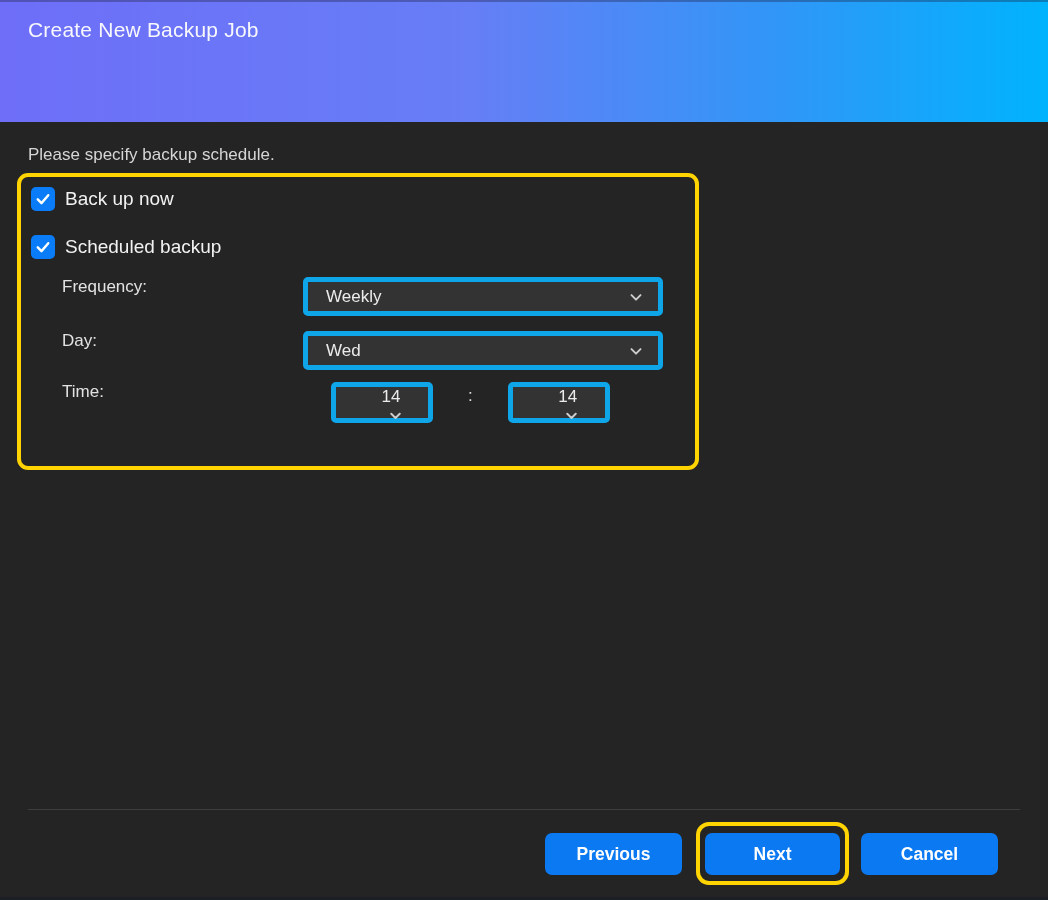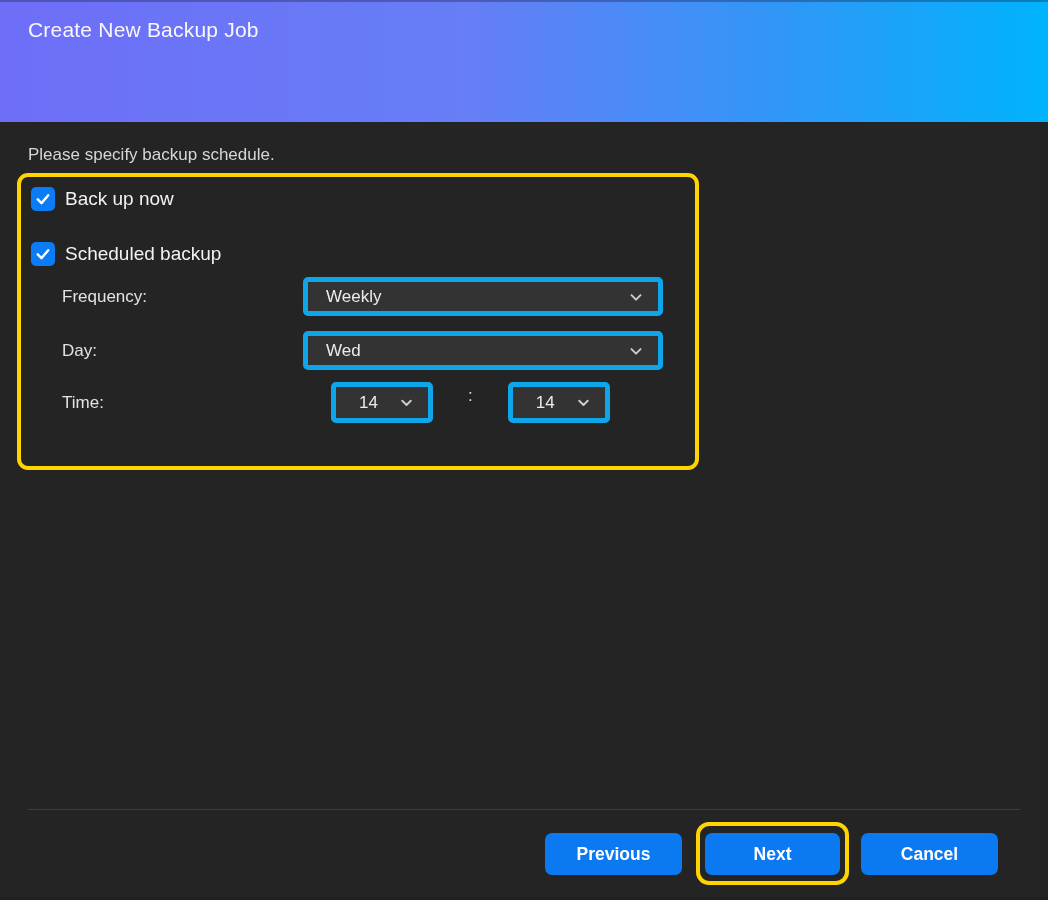--- a/index.html
+++ b/index.html
@@ -49,21 +49,21 @@
   }
   
   .check-row {
     position: absolute;
     left: 31px;
     display: flex;
     align-items: center;
     height: 24px;
   }
   .check-row.row-backup-now { top: 187px; }
-  .check-row.row-scheduled  { top: 242px; justify-content: space-between; }
+  .check-row.row-scheduled  { top: 235px; justify-content: space-between; }
   .checkbox {
     width: 24px; height: 24px;
     background: #0a7cf8;
     border-radius: 5px;
     display: flex;
     align-items: center;
     justify-content: center;
     cursor: pointer;
     flex: 0 0 auto;
   }
@@ -71,21 +71,20 @@
   .check-label {
     margin-left: 10px;
     font-size: 19px;
     color: #f2f2f2;
   }
   
   .field-row {
     position: absolute;
     left: 62px;
     display: flex;
-    align-items: center;
   }
   .field-row.row-frequency { top: 277px; height: 39px; }
   .field-row.row-day       { top: 331px; height: 39px; }
   .field-row.row-time      { top: 382px; height: 41px; gap: 28px; }
   .field-label {
     width: 241px;
     font-size: 17px;
     color: #e2e2e2;
     flex: 0 0 auto;
   }
@@ -97,21 +96,21 @@
     box-sizing: border-box;
     display: flex;
     align-items: center;
     justify-content: space-between;
     padding: 0 13px 0 18px;
     color: #ebebeb;
     font-size: 17px;
     cursor: pointer;
   }
   .select-wide  { width: 360px; }
-  .select-small { width: 102px; padding-left: 23px; }
+  .select-small { width: 102px; padding-left: 31px; flex-direction: column; }
   .chevron { flex: 0 0 auto; margin-left: 8px; display: flex; align-items: center; }
   .time-sep {
     font-size: 17px;
     color: #dcdcdc;
     margin: 0 7px;
     align-self: flex-start;
     line-height: 28px;
   }
   
   .divider {

